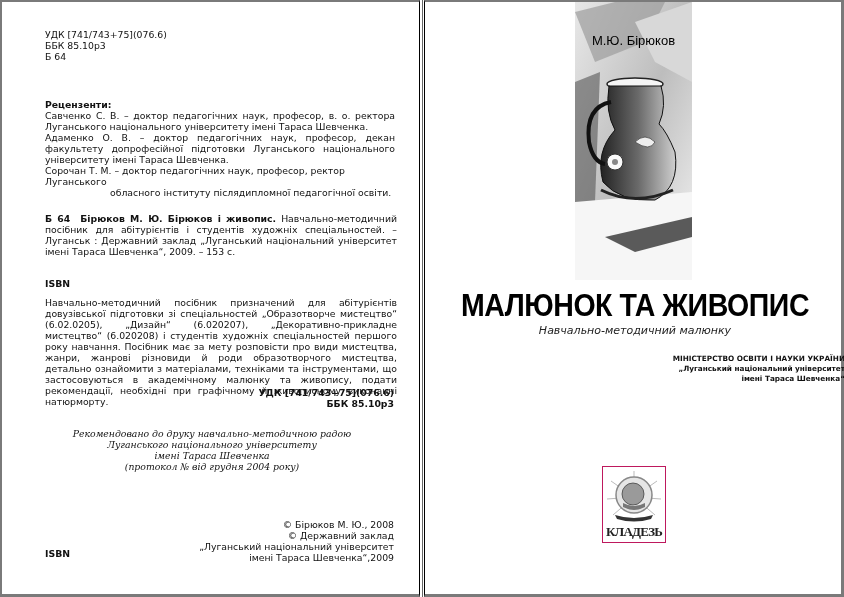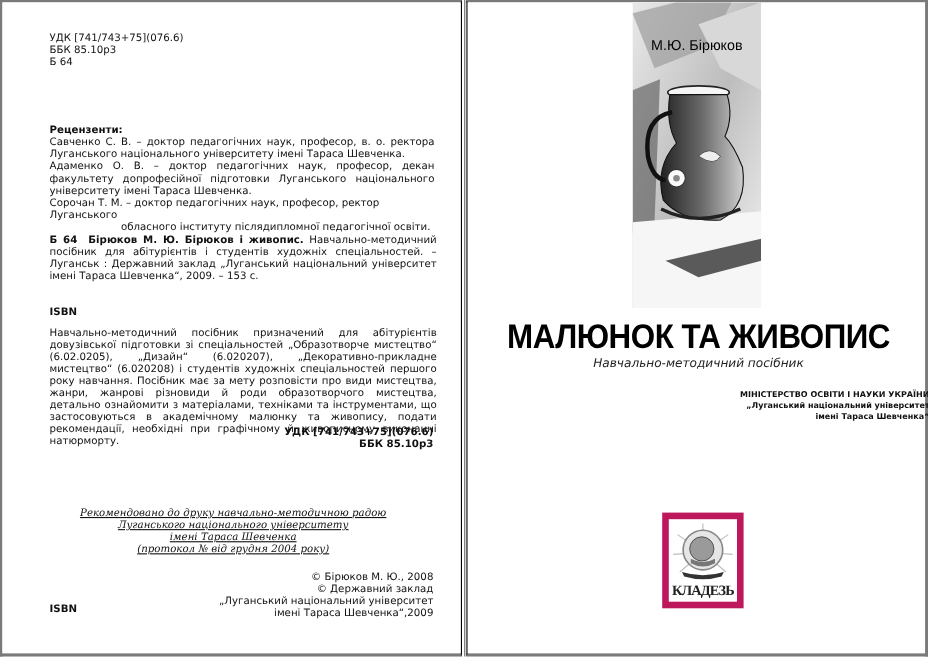--- a/index.html
+++ b/index.html
@@ -12,37 +12,37 @@
   .sep::after { content:""; position:absolute; left:2px; top:0; width:1px; height:597px; background:#666; }
 
   .t { position:absolute; font-size:9.3px; line-height:11px; }
   .bold { font-weight:bold; }
   .just { text-align:justify; }
   .center { text-align:center; }
   .right { text-align:right; }
   .ital { font-style:italic; }
 
   #udk-block { left:43px; top:27px; width:200px; }
-  #reviewers { left:43px; top:97px; width:350px;margin-top:14px; }
+  #reviewers { left:43px; top:97px; width:350px; }
   #reviewers .indent { padding-left:65px; }
   #biblio { left:43px; top:211px; width:352px; }
   #isbn1 { left:43px; top:276px; }
   #abstract { left:43px; top:295px; width:352px; }
   #udk-right { left:200px; top:385px; width:192px; }
-  #recommend { left:60px; top:459px; width:300px; font-family:"DejaVu Serif", serif;text-decoration:underline; }
+  #recommend { left:60px; top:426px; width:300px; font-family:"DejaVu Serif", serif; }
   #copyright { left:180px; top:517px; width:212px; }
   #isbn2 { left:43px; top:546px; }
 
   
   #cover-image { position:absolute; left:150px; top:0; width:117px; height:278px; overflow:hidden; background:#f3f3f3; }
   #author { position:absolute; left:150px; top:31px; width:117px; text-align:center; font-family:"Liberation Sans Narrow","Liberation Sans", sans-serif; font-weight:normal; font-size:13px; letter-spacing:0px; color:#000; }
   #book-title { position:absolute; left:0; top:286px; width:420px; text-align:center; font-family:"Liberation Sans", sans-serif; font-weight:bold; font-size:31px; letter-spacing:-0.5px; transform:scaleX(0.92); transform-origin:center; color:#000; }
   #subtitle { position:absolute; left:0; top:322px; width:420px; text-align:center; font-style:italic; font-size:11px; color:#222; }
   #ministry { position:absolute; left:0; top:352px; width:420px; text-align:right; font-size:7.3px; line-height:10px; font-weight:bold; }
-  #publisher-logo { position:absolute; left:177px; top:464px; width:62px; height:75px; border:6px solid #be185d; background:#fff; overflow:hidden; }
+  #publisher-logo { position:absolute; left:177px; top:464px; width:62px; height:75px; border:1px solid #be185d; background:#fff; overflow:hidden; }
   #city-year { position:absolute; left:0; top:545px; width:420px; text-align:center; font-size:10px; line-height:11px; }
 </style>
 </head>
 <body>
 
 <div class="page" id="left-page">
 
   <div class="t" id="udk-block">
     <div>УДК [741/743+75](076.6)</div>
     <div>ББК 85.10р3</div>
@@ -116,21 +116,21 @@
       <path d="M36 100 Q10 105 14 140 Q18 160 30 162" fill="none" stroke="#111" stroke-width="4"></path>
       <circle cx="40" cy="160" r="8" fill="#fafafa" stroke="#333" stroke-width="1"></circle>
       <circle cx="40" cy="160" r="3" fill="#888"></circle>
       <path d="M60 140 q10 -10 20 0 q-5 10 -20 0" fill="#eee" stroke="#444" stroke-width="0.8"></path>
       <path d="M26 188 Q60 205 98 188" fill="none" stroke="#222" stroke-width="3"></path>
     </svg>
   </div>
   <div id="author">М.Ю. Бірюков</div>
 
   <div id="book-title">МАЛЮНОК ТА ЖИВОПИС</div>
-  <div id="subtitle">Навчально-методичний посібник</div>
+  <div id="subtitle">Навчально-методичний малюнку</div>
 
   <div id="ministry">
     <div>МІНІСТЕРСТВО ОСВІТИ І НАУКИ УКРАЇНИ</div>
     <div>„Луганський національний університет</div>
     <div>імені Тараса Шевченка“</div>
   </div>
 
   <div id="publisher-logo">
     <svg width="62" height="75" viewBox="0 0 62 75" xmlns="http://www.w3.org/2000/svg">
       <g stroke="#bbb" stroke-width="1">

